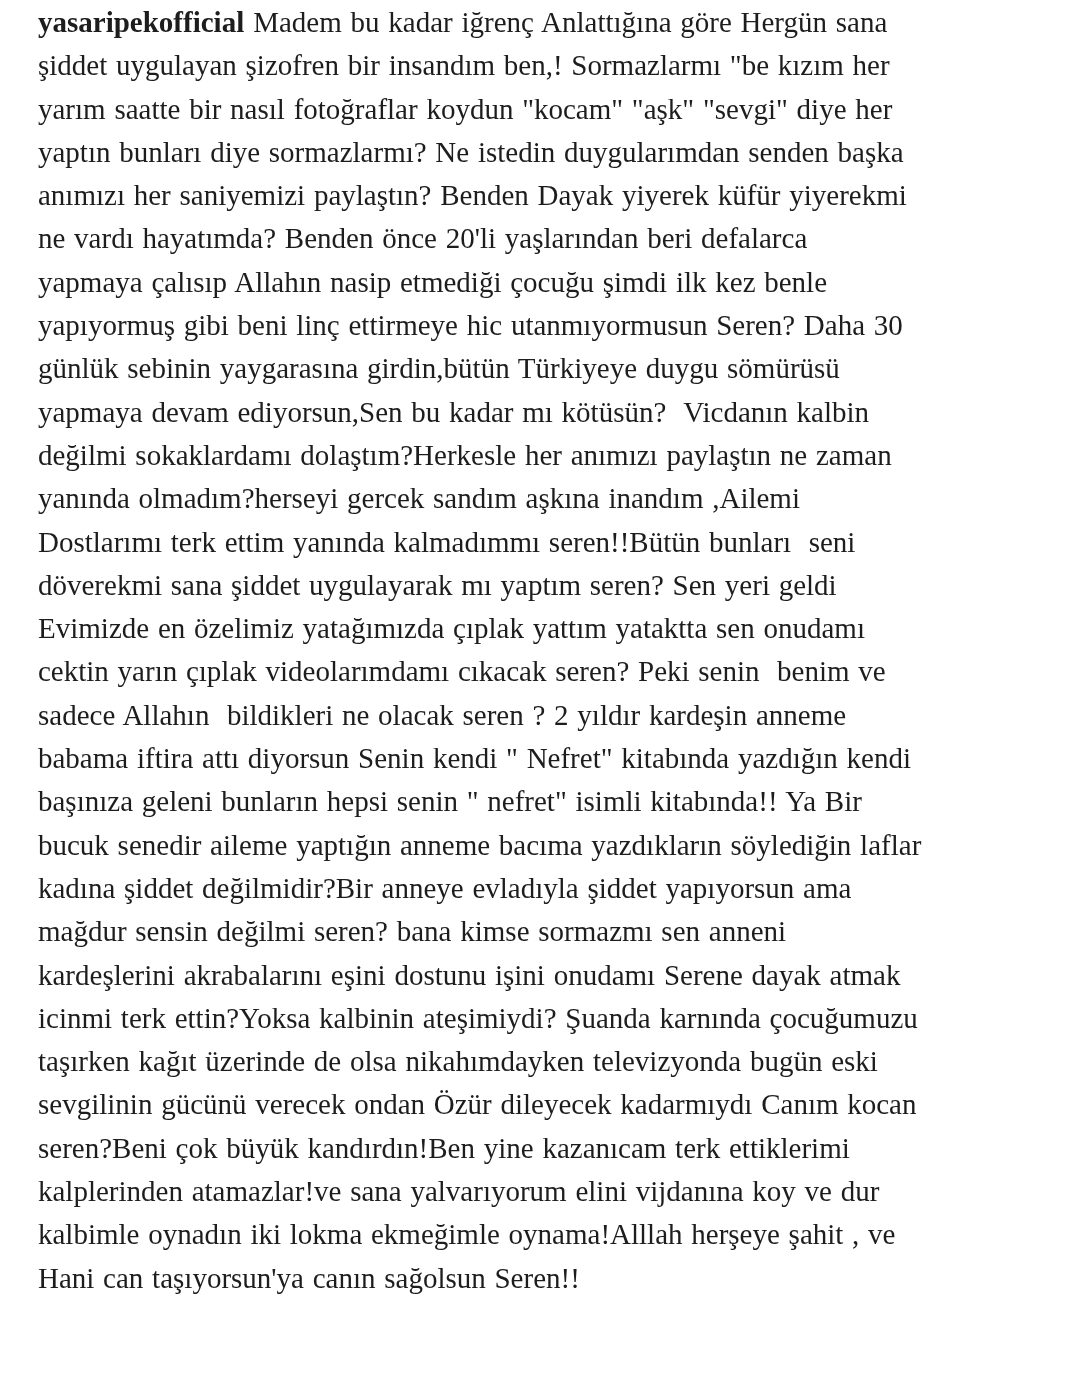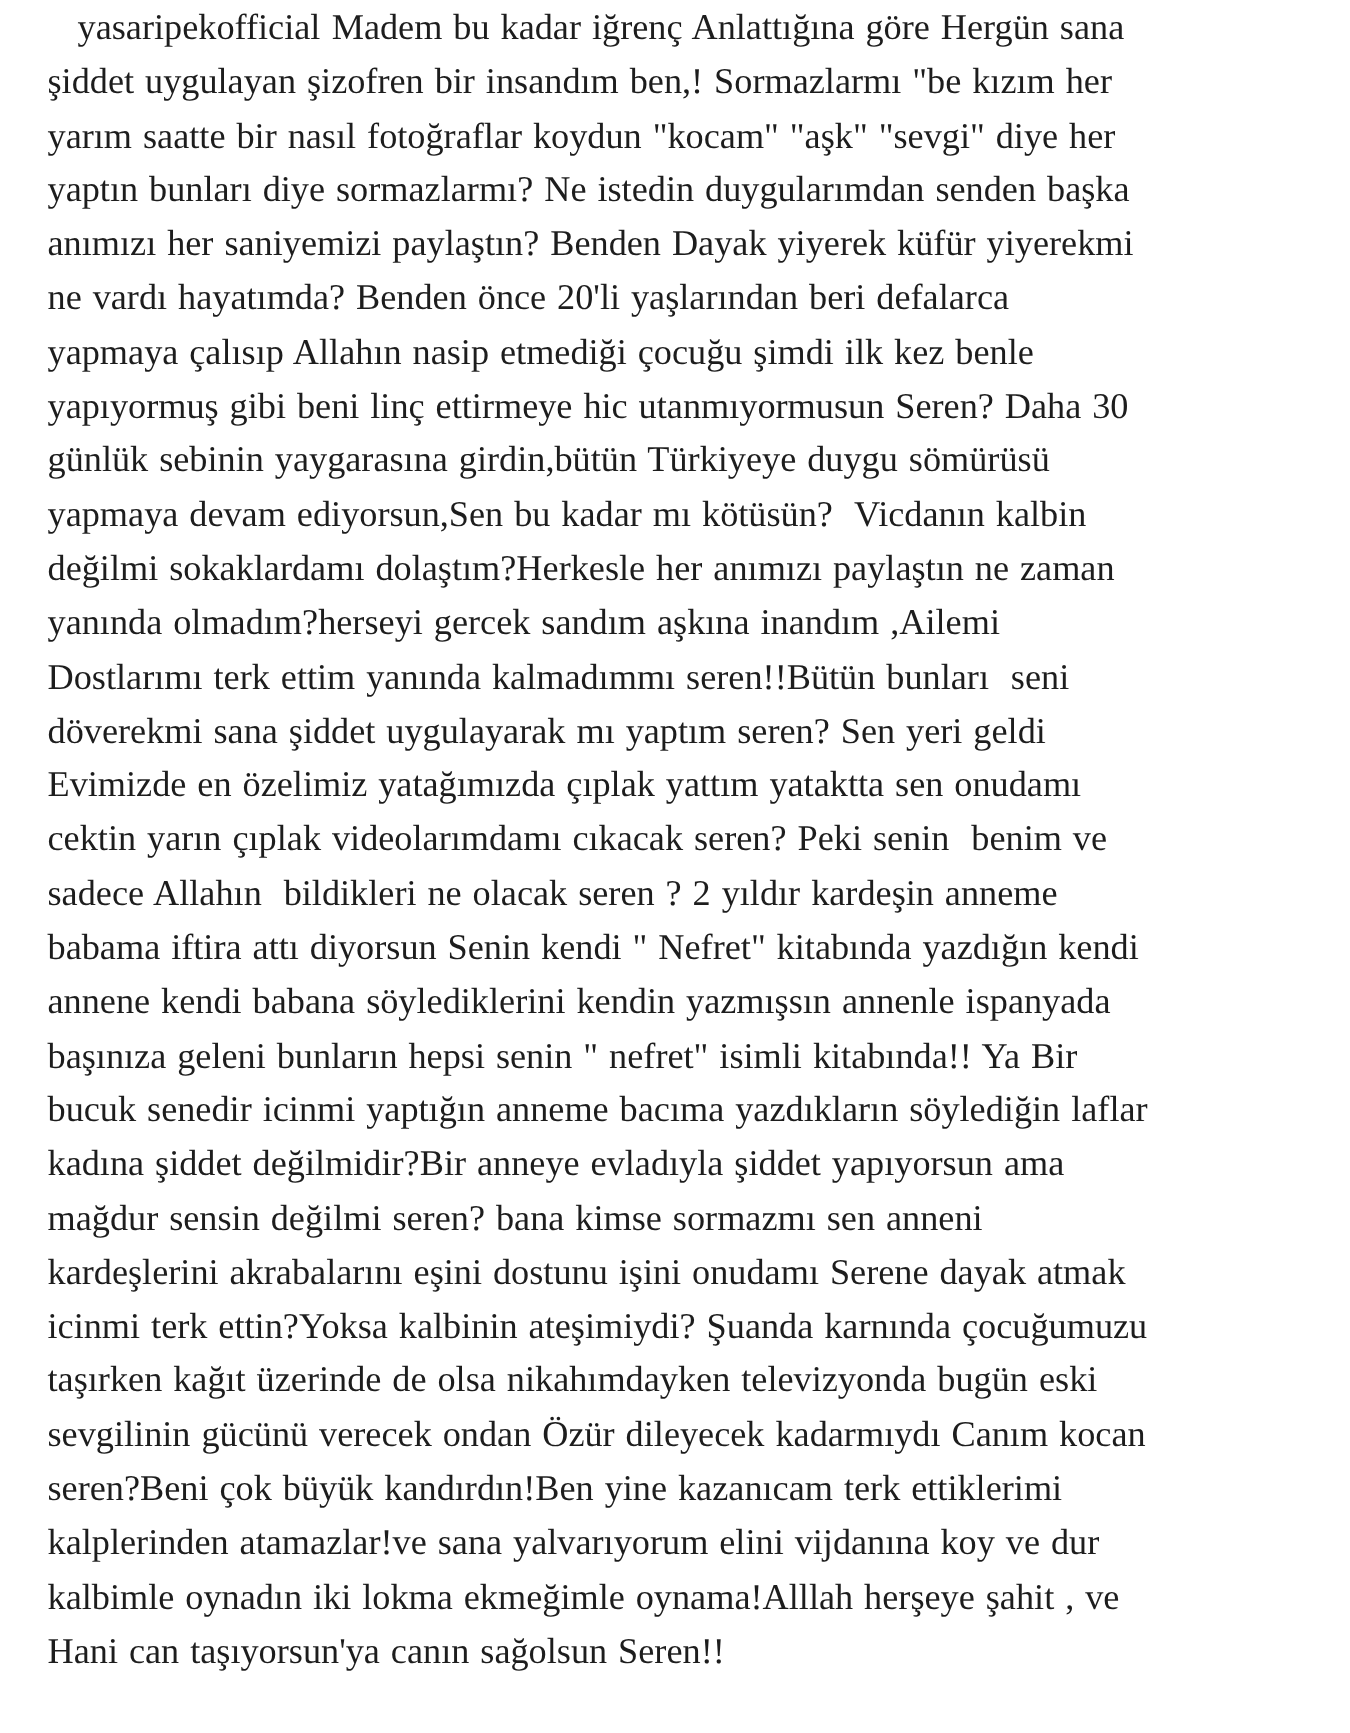--- a/index.html
+++ b/index.html
@@ -20,23 +20,22 @@
     font-size: 29px;
     line-height: 43.3px;
     color: #1d1d1d;
     word-spacing: 1.5px;
   }
   .line {
     white-space: pre;
     height: 43.3px;
   }
   .username {
-    font-weight: 400;
+    font-weight: 700;
     margin-right: 9px;
-    margin-left: 24px;
   }
 </style>
 </head>
 <body>
 
 <div class="caption">
   <div class="line"><span class="username">yasaripekofficial</span><span>Madem bu kadar iğrenç Anlattığına göre Hergün sana</span></div>
   <div id="caption-lines">
       <div class="line">şiddet uygulayan şizofren bir insandım ben,! Sormazlarmı "be kızım her</div>
       <div class="line">yarım saatte bir nasıl fotoğraflar koydun "kocam" "aşk" "sevgi" diye her</div>
@@ -48,23 +47,22 @@
       <div class="line">günlük sebinin yaygarasına girdin,bütün Türkiyeye duygu sömürüsü</div>
       <div class="line">yapmaya devam ediyorsun,Sen bu kadar mı kötüsün?  Vicdanın kalbin</div>
       <div class="line">değilmi sokaklardamı dolaştım?Herkesle her anımızı paylaştın ne zaman</div>
       <div class="line">yanında olmadım?herseyi gercek sandım aşkına inandım ,Ailemi</div>
       <div class="line">Dostlarımı terk ettim yanında kalmadımmı seren!!Bütün bunları  seni</div>
       <div class="line">döverekmi sana şiddet uygulayarak mı yaptım seren? Sen yeri geldi</div>
       <div class="line">Evimizde en özelimiz yatağımızda çıplak yattım yataktta sen onudamı</div>
       <div class="line">cektin yarın çıplak videolarımdamı cıkacak seren? Peki senin  benim ve</div>
       <div class="line">sadece Allahın  bildikleri ne olacak seren ? 2 yıldır kardeşin anneme</div>
       <div class="line">babama iftira attı diyorsun Senin kendi " Nefret" kitabında yazdığın kendi</div>
-      <div class="line">annene kendi babana söylediklerini kendin yazmışsın annenle ispanyada</div>
       <div class="line">başınıza geleni bunların hepsi senin " nefret" isimli kitabında!! Ya Bir</div>
-      <div class="line">bucuk senedir icinmi yaptığın anneme bacıma yazdıkların söylediğin laflar</div>
+      <div class="line">bucuk senedir aileme yaptığın anneme bacıma yazdıkların söylediğin laflar</div>
       <div class="line">kadına şiddet değilmidir?Bir anneye evladıyla şiddet yapıyorsun ama</div>
       <div class="line">mağdur sensin değilmi seren? bana kimse sormazmı sen anneni</div>
       <div class="line">kardeşlerini akrabalarını eşini dostunu işini onudamı Serene dayak atmak</div>
       <div class="line">icinmi terk ettin?Yoksa kalbinin ateşimiydi? Şuanda karnında çocuğumuzu</div>
       <div class="line">taşırken kağıt üzerinde de olsa nikahımdayken televizyonda bugün eski</div>
       <div class="line">sevgilinin gücünü verecek ondan Özür dileyecek kadarmıydı Canım kocan</div>
       <div class="line">seren?Beni çok büyük kandırdın!Ben yine kazanıcam terk ettiklerimi</div>
       <div class="line">kalplerinden atamazlar!ve sana yalvarıyorum elini vijdanına koy ve dur</div>
       <div class="line">kalbimle oynadın iki lokma ekmeğimle oynama!Alllah herşeye şahit , ve</div>
       <div class="line">Hani can taşıyorsun'ya canın sağolsun Seren!!</div>

